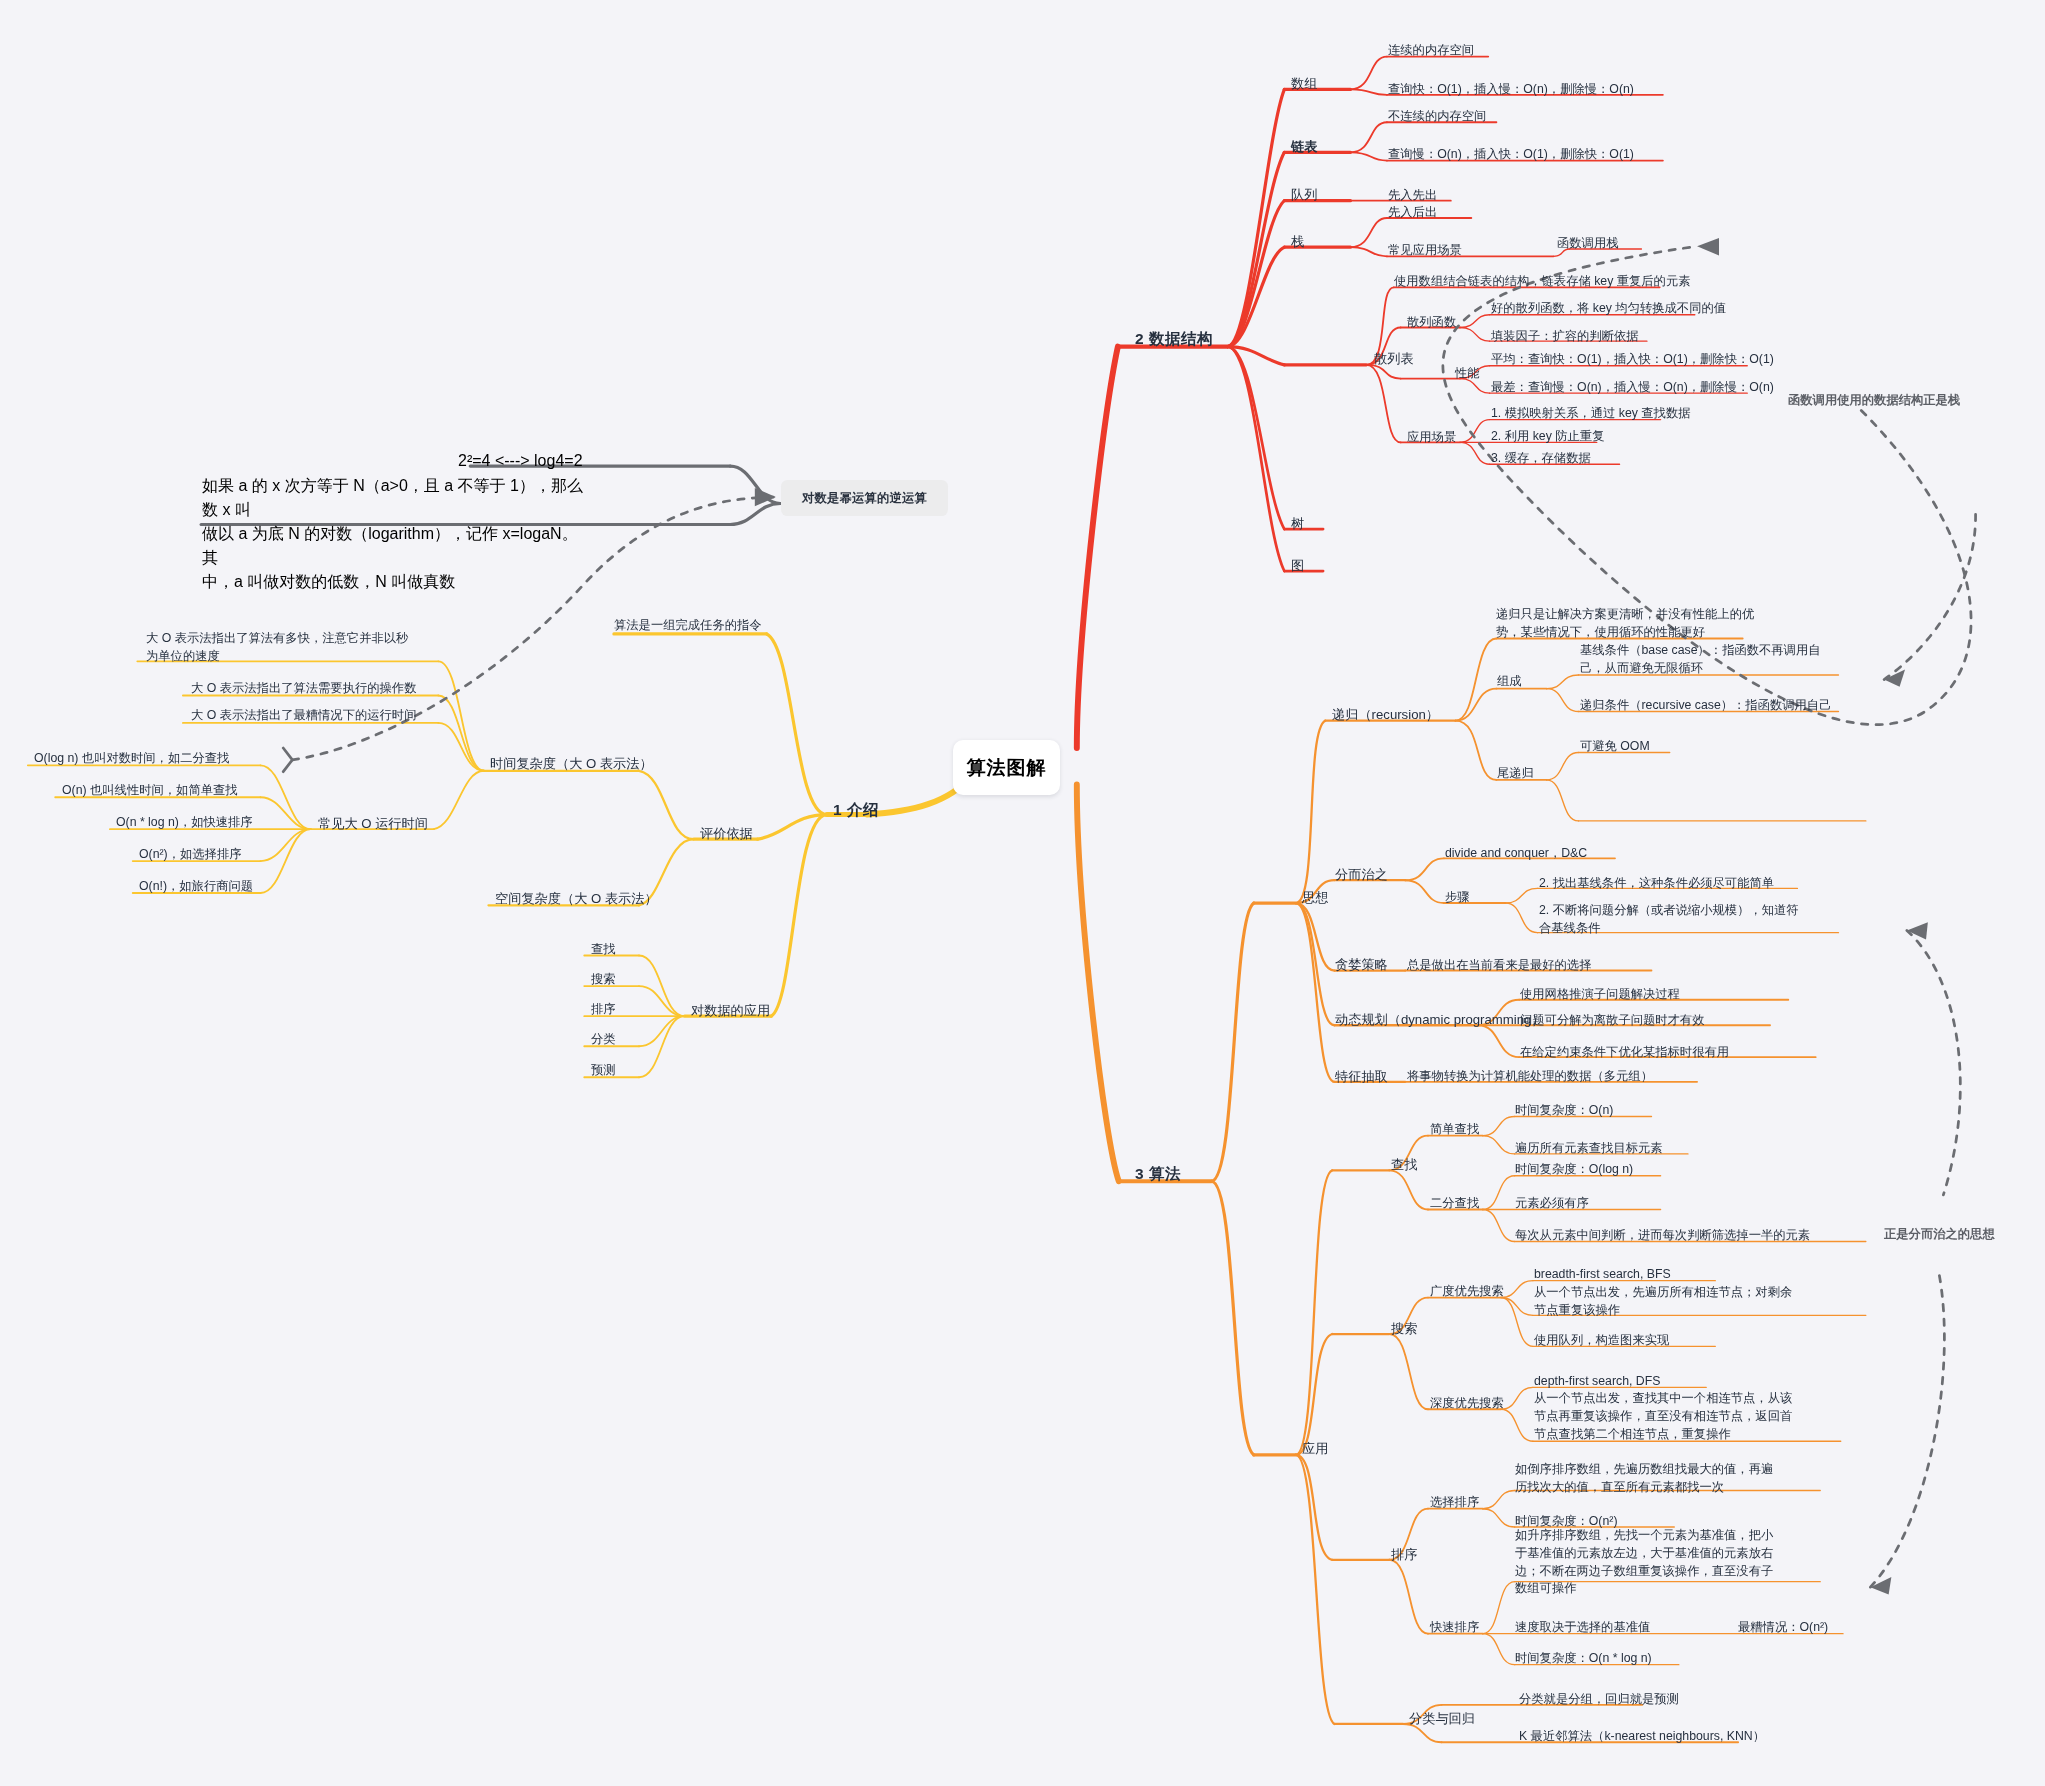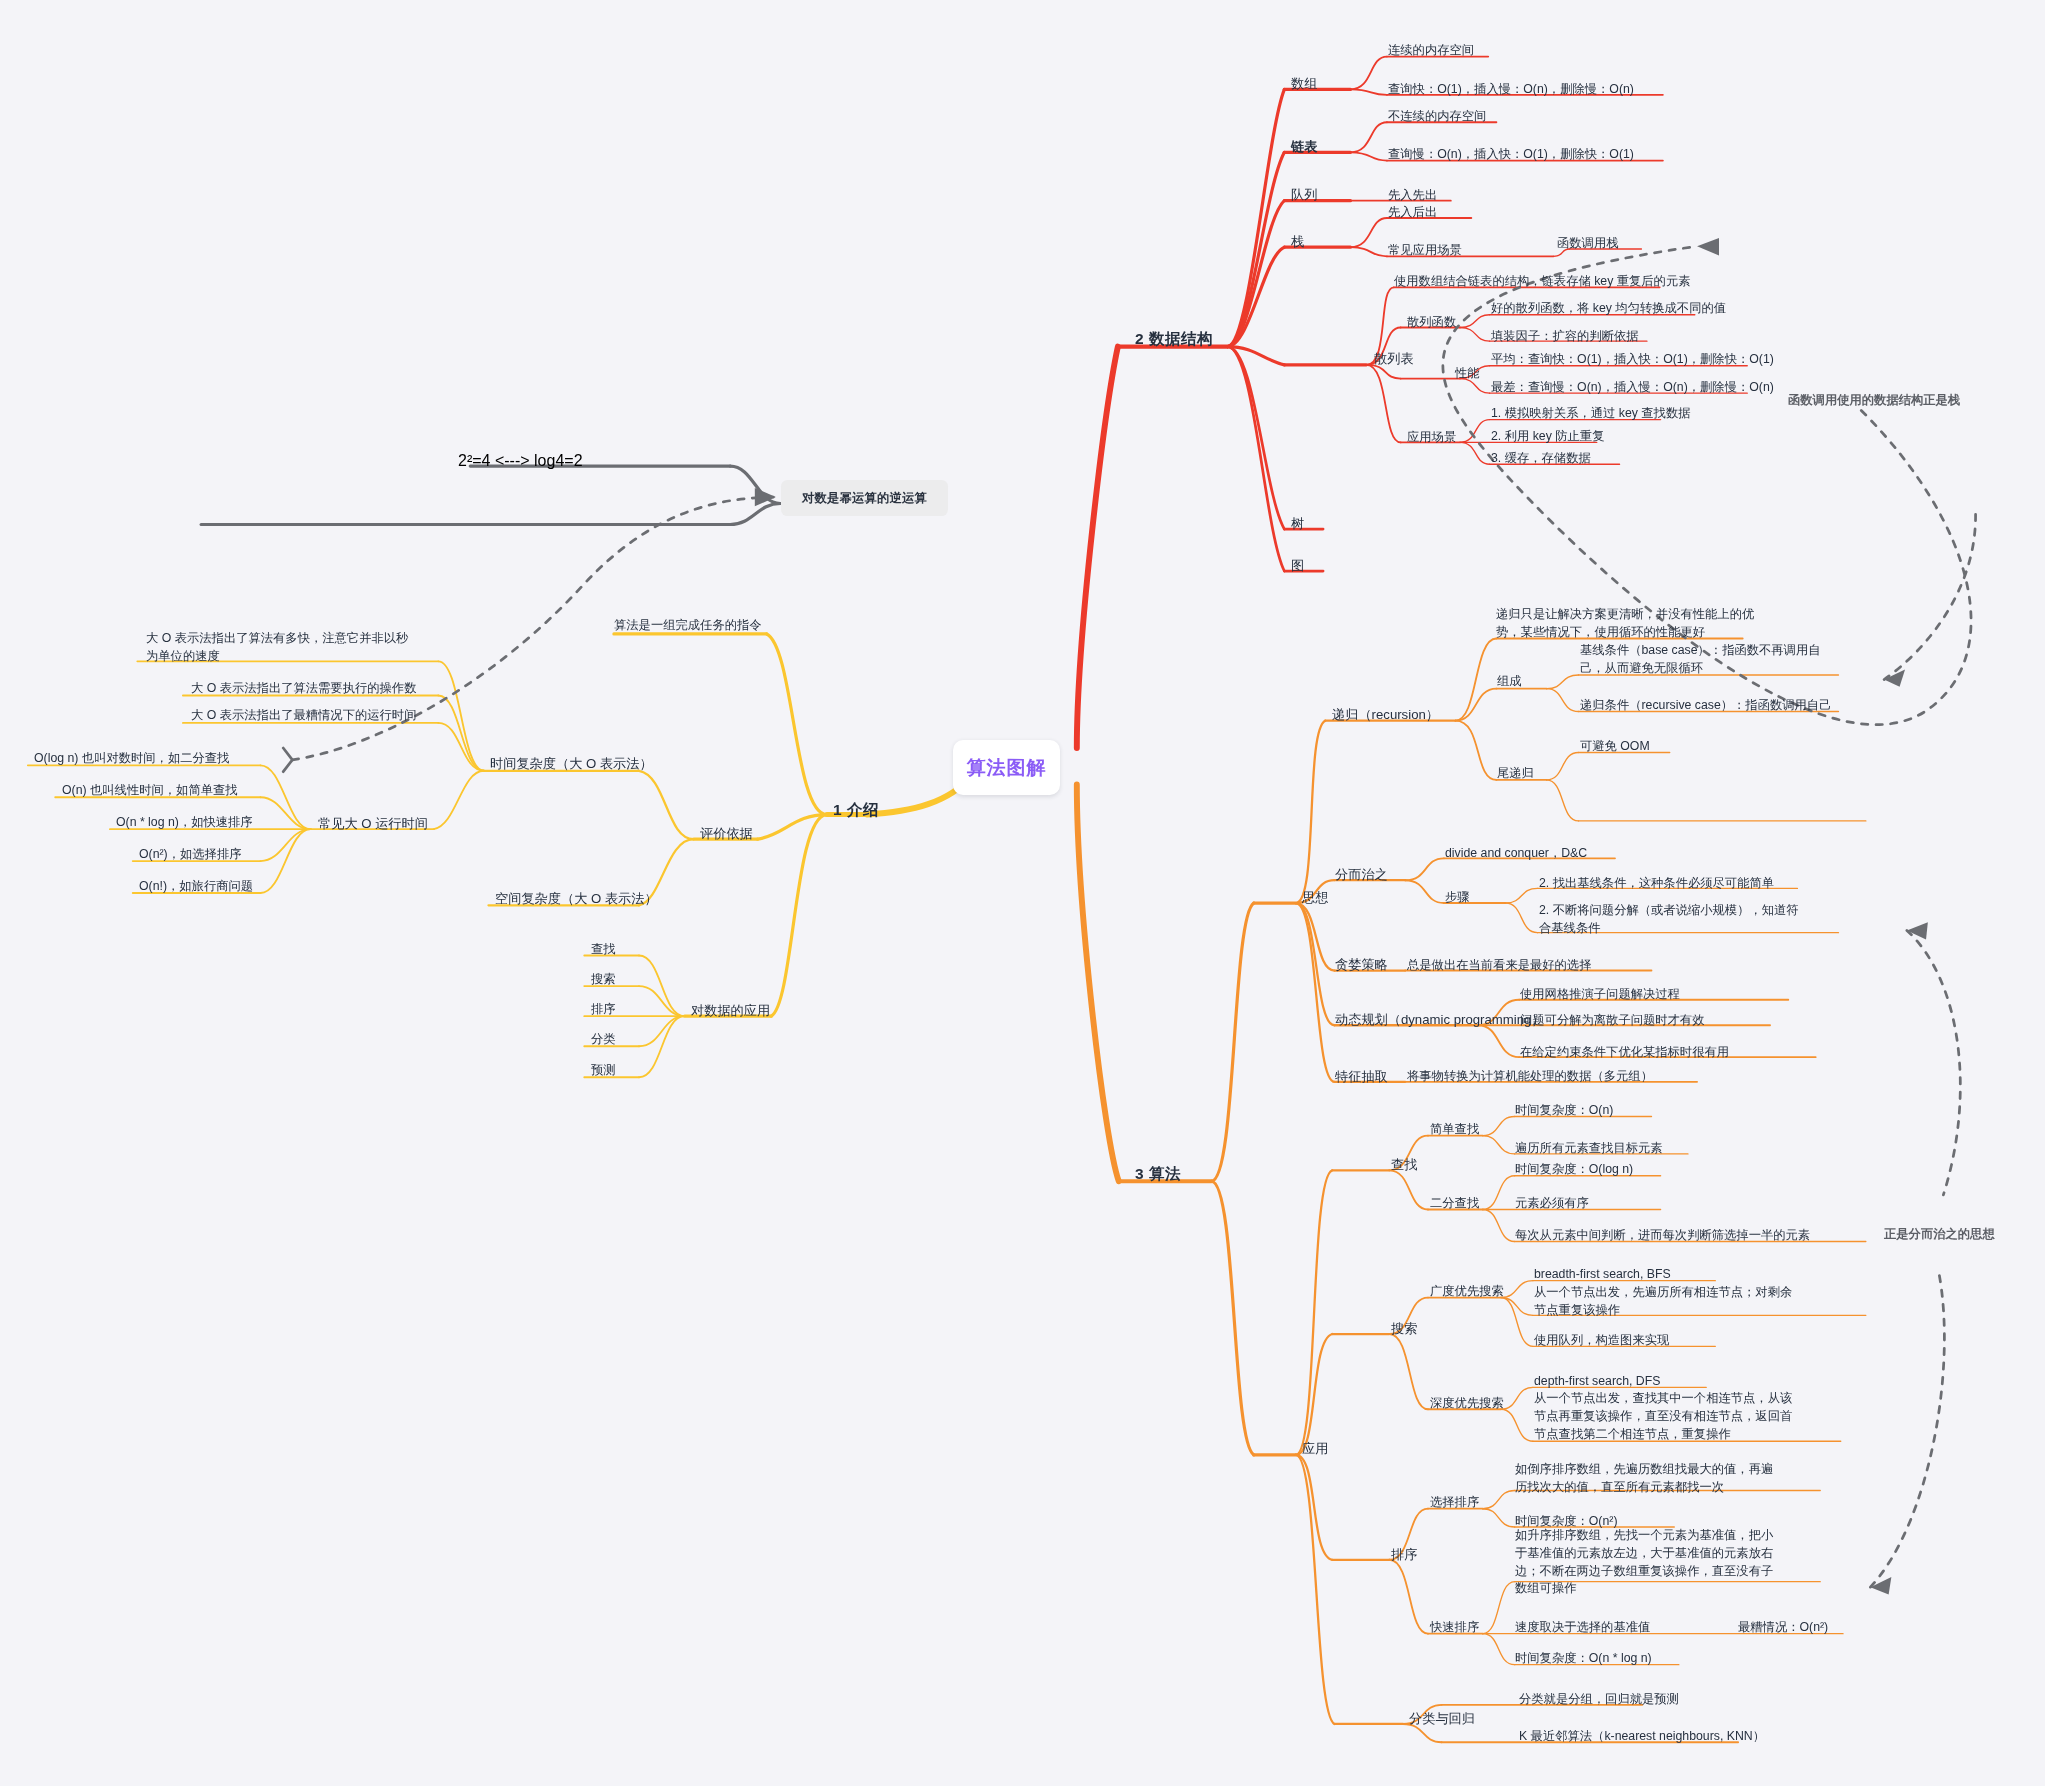--- a/index.html
+++ b/index.html
@@ -12,21 +12,21 @@
     position:relative;
   }
   #canvas{position:absolute;left:0;top:0;width:2046px;height:1786px;}
   svg#wires{position:absolute;left:0;top:0;width:2046px;height:1786px;pointer-events:none;}
   .node{position:absolute;font-size:12.3px;line-height:1.45;color:#26303f;white-space:pre-line;}
   .node.lvl1{font-size:15.5px;font-weight:bold;letter-spacing:0.5px;}
   .node.lvl2{font-size:13.2px;}
   .root{
     position:absolute;background:#ffffff;border-radius:10px;
     box-shadow:0 1.4px 4.6px rgba(30,40,60,.12);
-    font-size:19px;font-weight:bold;color:#8b5cf6;
+    font-size:19px;font-weight:bold;color:#000000;
     display:flex;align-items:center;justify-content:center;
     letter-spacing:0.9px;
   }
   .annot{position:absolute;font-size:12.3px;font-weight:bold;color:#5c5f66;white-space:pre-line;line-height:1.45;}
   .callout{
     position:absolute;background:#ececed;border-radius:6.4px;
     font-size:12.3px;font-weight:bold;color:#2b3340;
     display:flex;align-items:center;justify-content:center;
     padding:0 10px;letter-spacing:0.2px;
   }
@@ -316,20 +316,23 @@
   <div class="node" style="left:591px;top:941px;">查找</div>
   <div class="node" style="left:591px;top:971px;">搜索</div>
   <div class="node" style="left:591px;top:1001px;">排序</div>
   <div class="node" style="left:591px;top:1031px;">分类</div>
   <div class="node" style="left:591px;top:1062px;">预测</div>
 
   <div class="callout" style="left:781px;top:480px;width:147px;height:36px;">
     <span>对数是幂运算的逆运算</span>
   </div>
   <div class="greynode" style="left:458px;top:449px;">2²=4 &lt;---&gt; log4=2</div>
+  <div class="greynode" style="left:202px;top:474px;width:383px;">如果 a 的 x 次方等于 N（a&gt;0，且 a 不等于 1），那么数 x 叫
+做以 a 为底 N 的对数（logarithm），记作 x=logaN。其
+中，a 叫做对数的低数，N 叫做真数</div>
 
   <div class="node lvl1" style="left:1135px;top:328px;">2 数据结构</div>
 
   <div class="node lvl2" style="left:1291px;top:74px;">数组</div>
   <div class="node" style="left:1388px;top:42px;">连续的内存空间</div>
   <div class="node" style="left:1388px;top:81px;">查询快：O(1)，插入慢：O(n)，删除慢：O(n)</div>
 
   <div class="node lvl2" style="left:1291px;top:137px;font-weight:bold;">链表</div>
   <div class="node" style="left:1388px;top:108px;">不连续的内存空间</div>
   <div class="node" style="left:1388px;top:146px;">查询慢：O(n)，插入快：O(1)，删除快：O(1)</div>

